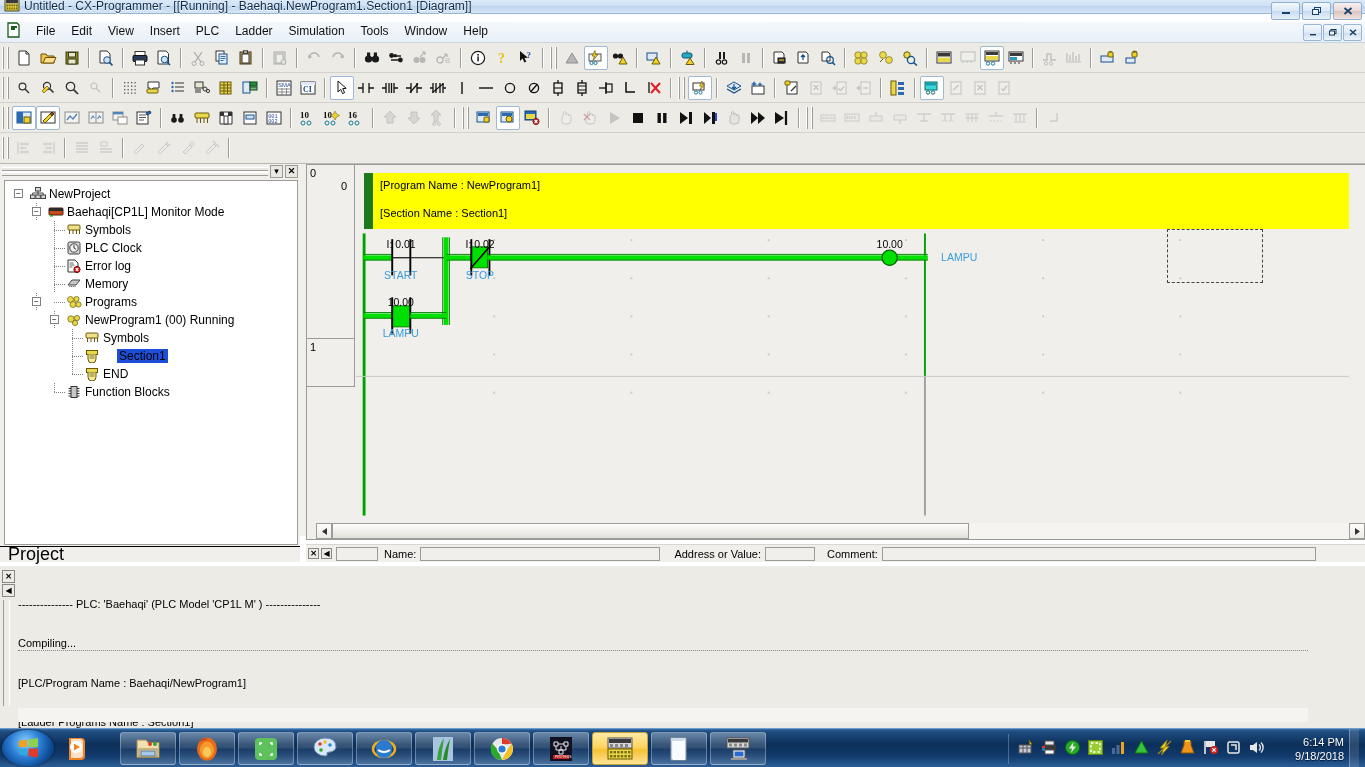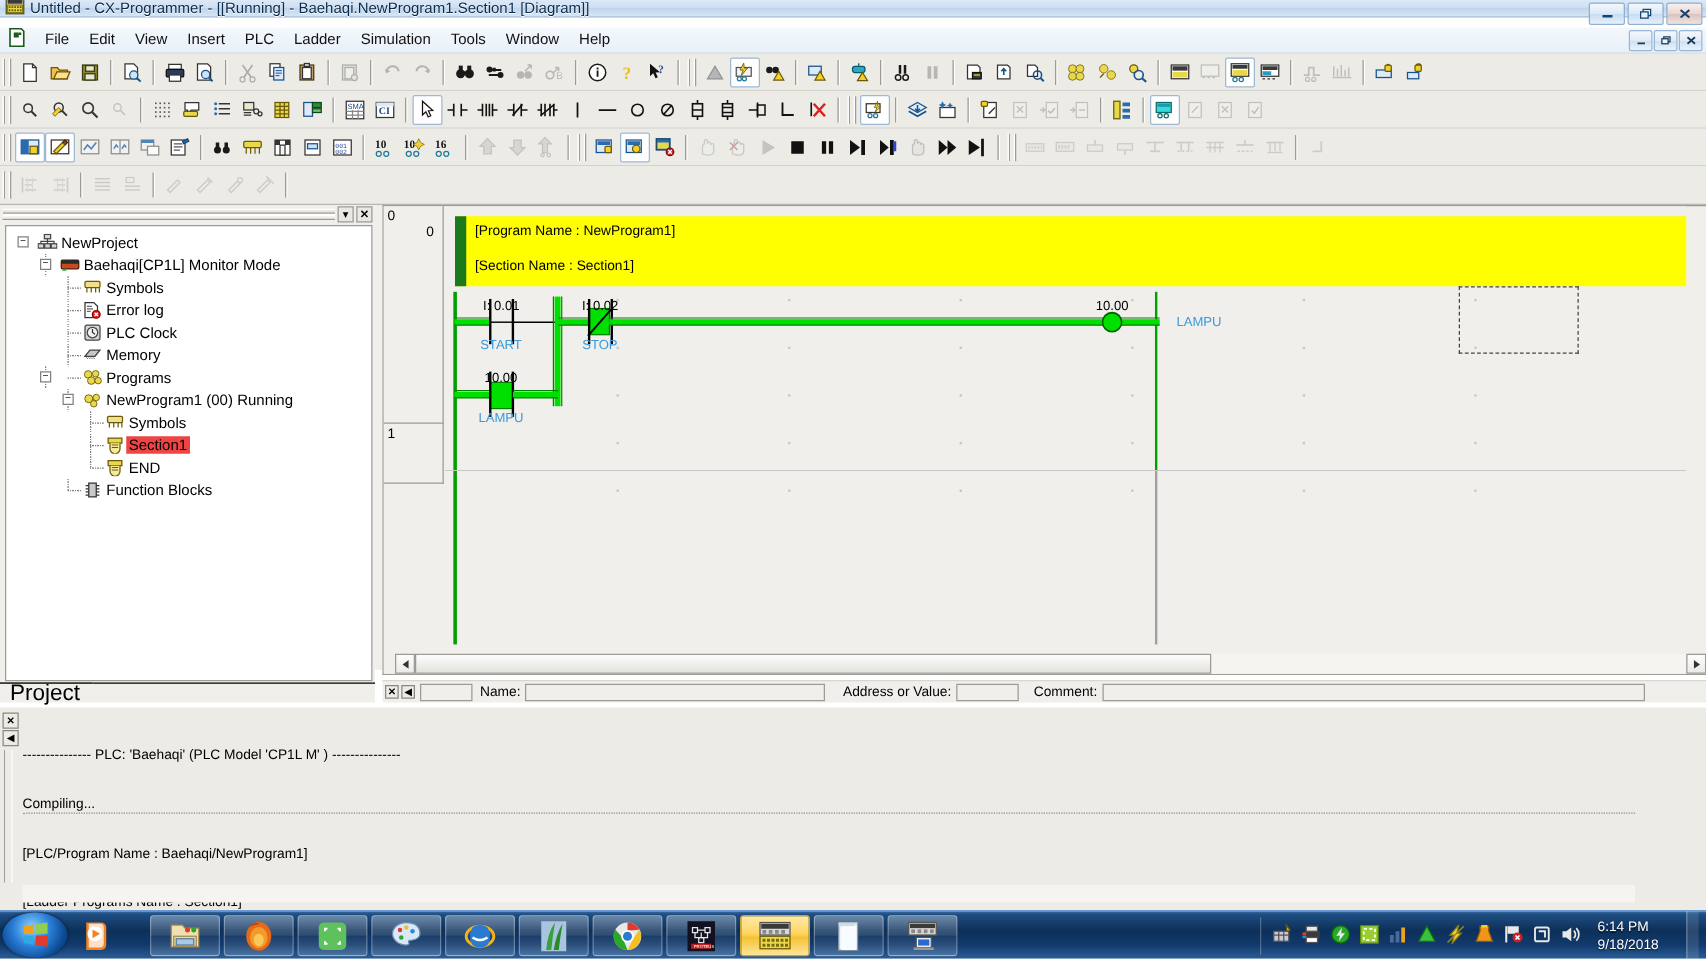--- a/index.html
+++ b/index.html
@@ -100,21 +100,21 @@
     border: 1px solid #9d9b95; background: #e9e8e3;
     display:flex; align-items:center; justify-content:center; font-size:9px; line-height:1;}
   .tree {
     position: absolute; left: 4px; top: 16px; width: 294px; height: 365px;
     background: #ffffff; border: 1px solid #9d9b95;
     overflow: hidden;
   }
   .tree-inner { padding: 4px 2px; }
   .tnode { display: flex; align-items: center; height: 18px; white-space: nowrap; }
   .tnode .lbl { font-size: 12px; color: #000; padding: 0 2px; }
-  .tnode .lbl.sel { background: #ef4444; }
+  .tnode .lbl.sel { background: #1d4ed8; margin-left: 16px; }
   .tw { width: 18px; height: 18px; flex: none; position: relative; }
   .expander {
     position: absolute; left: 3px; top: 4px; width: 9px; height: 9px;
     border: 1px solid #808080; background: #fff;
     font-size: 8px; line-height: 7px; text-align: center; color: #000;
     font-family: "Liberation Mono", monospace;
   }
   .dots-v { position:absolute; left: 7px; top: 0; width: 1px; height: 18px;
     background: repeating-linear-gradient(180deg,#808080 0 1px, transparent 1px 2px); }
   .dots-h { position:absolute; left: 7px; top: 9px; width: 11px; height: 1px;
@@ -239,21 +239,21 @@
   .task-btn.active {
     background: linear-gradient(180deg,#ffe9a8 0%, #ffd561 45%, #f5c233 55%, #ffe49a 100%);
     border: 1px solid #c9a437;
   }
   .tray {
     position:absolute; right:0; top:0; height:39px; display:flex; align-items:center;
     padding-right: 6px; gap:5px;
   }
   .tray-icons { display:flex; align-items:center; gap:6px; padding-right: 8px;}
   .tray-clock {
-    color:#fff; font-size:11px; text-align:left; line-height:14px; width:66px;
+    color:#fff; font-size:11px; text-align:right; line-height:14px; width:66px;
     text-shadow: 0 1px 1px #00142b;
   }
   .tray-divider { width:1px; height:30px; background: rgba(255,255,255,.25); margin-right:4px;}
   .showdesk { width:10px; height:39px; background: rgba(255,255,255,.12); border-left:1px solid rgba(255,255,255,.3); }
 </style>
 </head>
 <body>
 
 <div id="app">
 
@@ -1328,44 +1328,44 @@
         </div>
 
 
         <div class="tnode" style="padding-left:40px;">
           <span class="tw">
               <span class="dots-v"></span>
               <span class="dots-h"></span>
             </span>
           <span class="ticon">
             <svg width="16" height="14" viewBox="0 0 16 14">
+                <rect x="2" y="1" width="12" height="12" rx="1.6" fill="#d4d4d4" stroke="#444"></rect>
+                <circle cx="8" cy="7" r="4.2" fill="#f2f2f2" stroke="#444"></circle>
+                <path d="M8 4.2 V7 L10 8.4" fill="none" stroke="#333" stroke-width="1"></path>
+              </svg>
+          </span>
+          <span class="lbl">PLC Clock</span>
+        </div>
+
+        <div class="tnode" style="padding-left:40px;">
+          <span class="tw">
+              <span class="dots-v"></span>
+              <span class="dots-h"></span>
+            </span>
+          <span class="ticon">
+            <svg width="16" height="14" viewBox="0 0 16 14">
                 <path d="M2 1 H9 L12 4 V13 H2 Z" fill="#fff" stroke="#333"></path>
                 <g stroke="#666">
                   <path d="M3.5 4h4M3.5 6h5M3.5 8h3"></path>
                 </g>
                 <circle cx="11" cy="10.5" r="3.1" fill="#e02020" stroke="#7a0a0a"></circle>
                 <path d="M9.7 9.2 L12.3 11.8 M12.3 9.2 L9.7 11.8" stroke="#fff" stroke-width="1.1"></path>
               </svg>
           </span>
           <span class="lbl">Error log</span>
-        </div>
-
-        <div class="tnode" style="padding-left:40px;">
-          <span class="tw">
-              <span class="dots-v"></span>
-              <span class="dots-h"></span>
-            </span>
-          <span class="ticon">
-            <svg width="16" height="14" viewBox="0 0 16 14">
-                <rect x="2" y="1" width="12" height="12" rx="1.6" fill="#d4d4d4" stroke="#444"></rect>
-                <circle cx="8" cy="7" r="4.2" fill="#f2f2f2" stroke="#444"></circle>
-                <path d="M8 4.2 V7 L10 8.4" fill="none" stroke="#333" stroke-width="1"></path>
-              </svg>
-          </span>
-          <span class="lbl">PLC Clock</span>
         </div>
 
         <div class="tnode" style="padding-left:40px;">
           <span class="tw">
               <span class="dots-v"></span>
               <span class="dots-h"></span>
             </span>
           <span class="ticon">
             <svg width="16" height="14" viewBox="0 0 16 14">
                 <path d="M2 8 L6 3 H14 L10 8 Z" fill="#c8c8c8" stroke="#444"></path>

